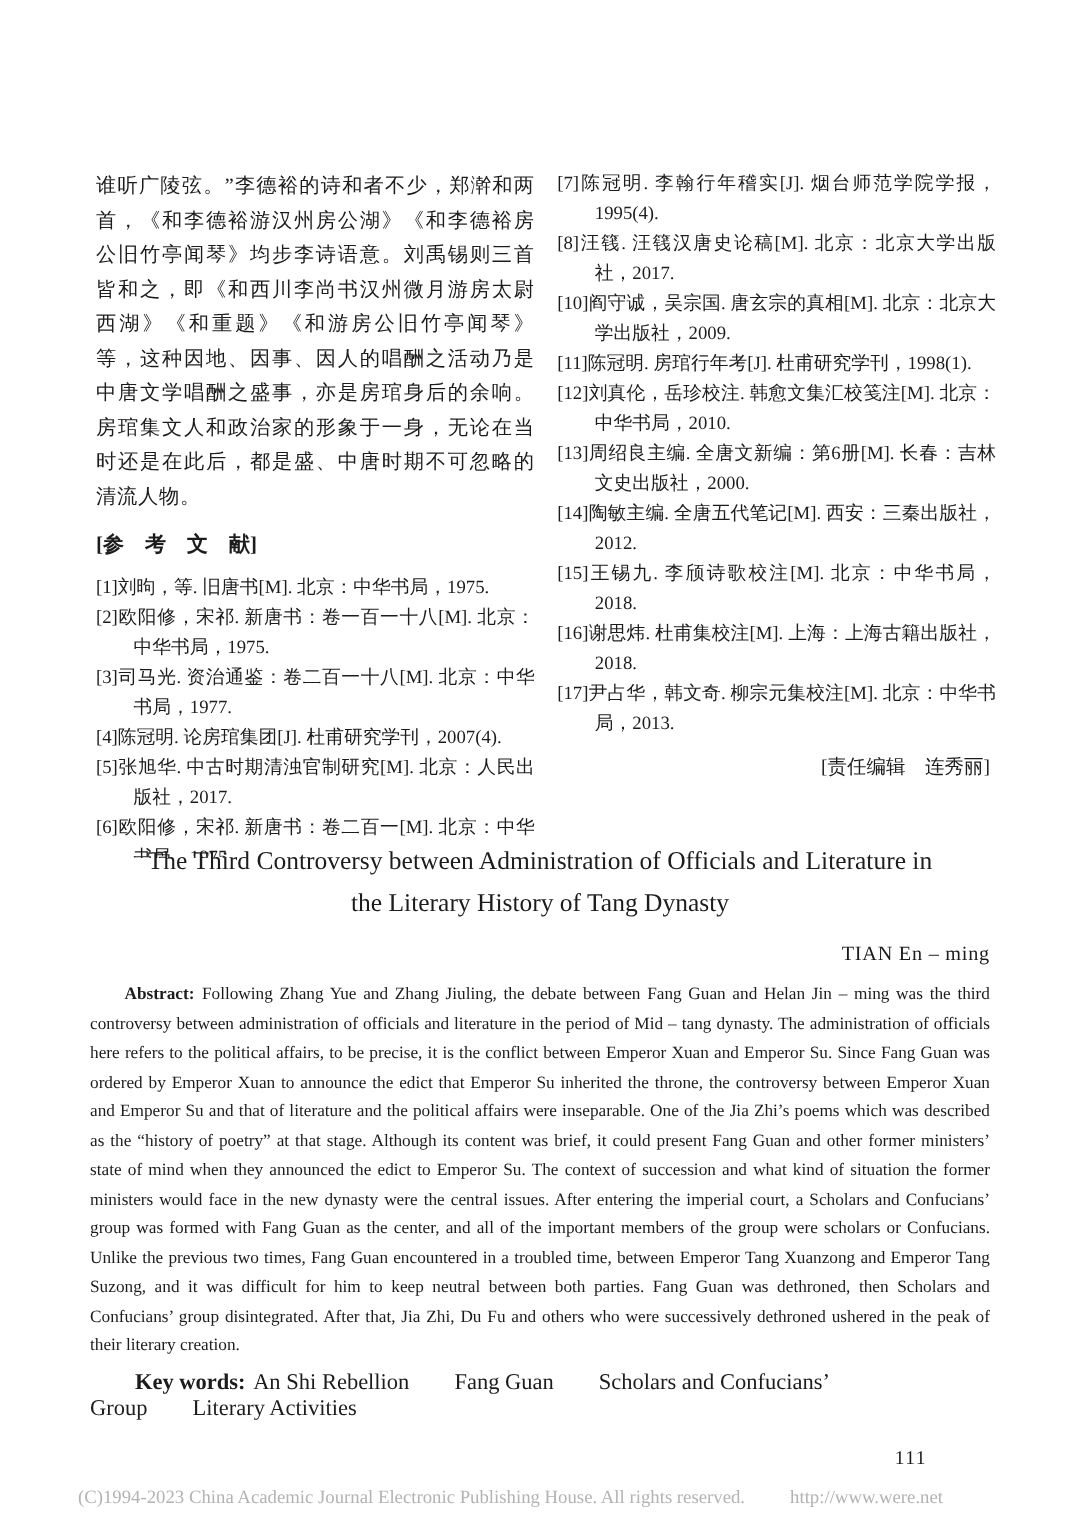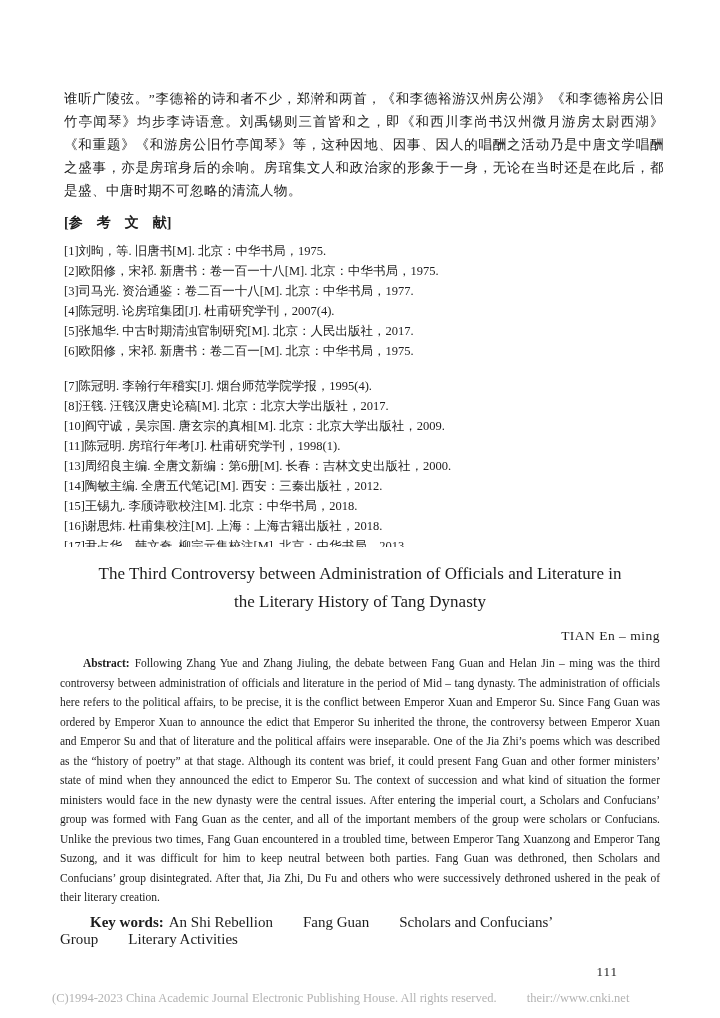--- a/index.html
+++ b/index.html
@@ -8,22 +8,22 @@
     background:#ffffff;
     font-family:"Liberation Serif","DejaVu Serif",serif;
     color:#1c1c1c;
     position:relative;
     overflow:hidden;
   }
   .page{position:absolute;inset:0;background:#ffffff;}
 
   
   .columns{
-    position:absolute;top:87px;left:64px;width:600px;height:460px;
-    display:flex;gap:15px;overflow:hidden;flex-direction:column;
+    position:absolute;top:112px;left:64px;width:600px;height:460px;
+    display:flex;gap:15px;overflow:hidden;
   }
   .col{flex:1;min-width:0;}
   .cn-body{
     font-size:13.5px;line-height:23px;text-align:justify;margin:0;
     letter-spacing:0.5px;
   }
   .ref-heading{
     font-size:14px;font-weight:bold;text-align:left;
     margin:12px 0 9px 0;
   }
@@ -98,20 +98,21 @@
 
           <p class="ref-item">[7]陈冠明. 李翰行年稽实[J]. 烟台师范学院学报，1995(4).</p>
 
           <p class="ref-item">[8]汪篯. 汪篯汉唐史论稿[M]. 北京：北京大学出版社，2017.</p>
 
 
           <p class="ref-item">[10]阎守诚，吴宗国. 唐玄宗的真相[M]. 北京：北京大学出版社，2009.</p>
 
           <p class="ref-item">[11]陈冠明. 房琯行年考[J]. 杜甫研究学刊，1998(1).</p>
 
+          <p class="ref-item">[12]刘真伦，岳珍校注. 韩愈文集汇校笺注[M]. 北京：中华书局，2010.</p>
 
           <p class="ref-item">[13]周绍良主编. 全唐文新编：第6册[M]. 长春：吉林文史出版社，2000.</p>
 
           <p class="ref-item">[14]陶敏主编. 全唐五代笔记[M]. 西安：三秦出版社，2012.</p>
 
           <p class="ref-item">[15]王锡九. 李颀诗歌校注[M]. 北京：中华书局，2018.</p>
 
           <p class="ref-item">[16]谢思炜. 杜甫集校注[M]. 上海：上海古籍出版社，2018.</p>
 
           <p class="ref-item">[17]尹占华，韩文奇. 柳宗元集校注[M]. 北京：中华书局，2013.</p>
@@ -122,16 +123,16 @@
 
   <div class="english">
     <h1 class="en-title">The Third Controversy between Administration of Officials and Literature in the Literary History of Tang Dynasty</h1>
     <p class="author">TIAN En – ming</p>
     <p class="abstract"><b class="lbl">Abstract:</b><span>Following Zhang Yue and Zhang Jiuling, the debate between Fang Guan and Helan Jin – ming was the third controversy between administration of officials and literature in the period of Mid – tang dynasty. The administration of officials here refers to the political affairs, to be precise, it is the conflict between Emperor Xuan and Emperor Su. Since Fang Guan was ordered by Emperor Xuan to announce the edict that Emperor Su inherited the throne, the controversy between Emperor Xuan and Emperor Su and that of literature and the political affairs were inseparable. One of the Jia Zhi’s poems which was described as the “history of poetry” at that stage. Although its content was brief, it could present Fang Guan and other former ministers’ state of mind when they announced the edict to Emperor Su. The context of succession and what kind of situation the former ministers would face in the new dynasty were the central issues. After entering the imperial court, a Scholars and Confucians’ group was formed with Fang Guan as the center, and all of the important members of the group were scholars or Confucians. Unlike the previous two times, Fang Guan encountered in a troubled time, between Emperor Tang Xuanzong and Emperor Tang Suzong, and it was difficult for him to keep neutral between both parties. Fang Guan was dethroned, then Scholars and Confucians’ group disintegrated. After that, Jia Zhi, Du Fu and others who were successively dethroned ushered in the peak of their literary creation.</span></p>
     <p class="keywords"><b class="lbl">Key words:</b><span class="kw-list"><span class="kw">An Shi Rebellion</span><span class="kw">Fang Guan</span><span class="kw">Scholars and Confucians’ Group</span><span class="kw">Literary Activities</span></span></p>
     <p class="pagenum">111</p>
   </div>
 
   <div class="footer">
-    <span>(C)1994-2023 China Academic Journal Electronic Publishing House. All rights reserved.</span><span class="url">their://www.cnki.net</span>
+    <span>(C)1994-2023 China Academic Journal Electronic Publishing House. All rights reserved.</span><span class="url">http://www.were.net</span>
   </div>
 
 </div>
 
 </body></html>

